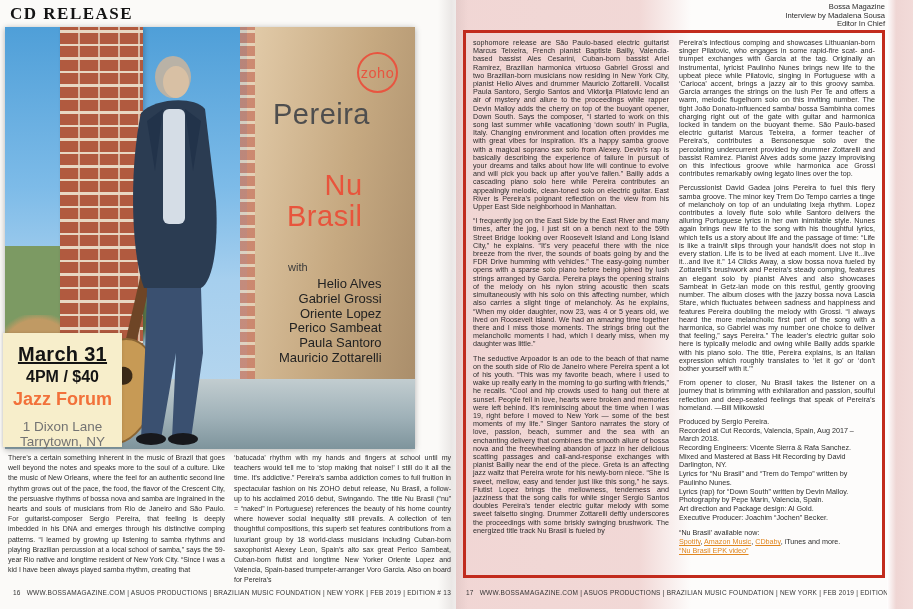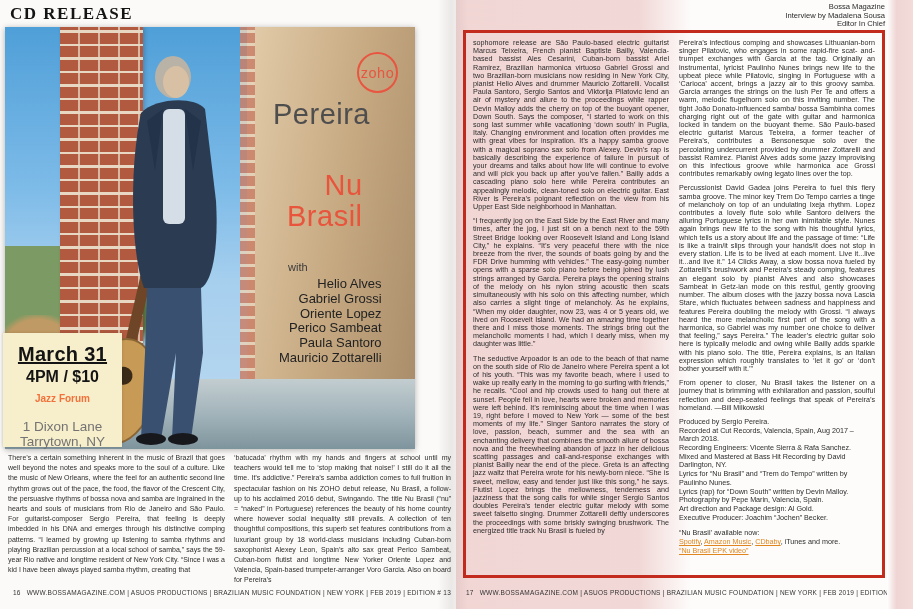--- a/index.html
+++ b/index.html
@@ -50,21 +50,21 @@
      color:#e8543c; letter-spacing:.5px; }
   .cover-title .indent { padding-left:14px; }
   .cover-with { position:absolute; left:283px; top:234px; font-size:11px; color:#3a3a3a; }
   .cover-musicians { position:absolute; left:274px; top:250px; font-size:13px;
      line-height:14.8px; color:#222; }
 
   .event-box { position:absolute; left:3px; top:333px; width:119px; height:114px; z-index:5;
      background:#f7eecb; text-align:center; padding-top:9px; box-shadow:0 0 3px rgba(0,0,0,.15); }
   .event-date  { font-size:20px; font-weight:800; color:#141414; letter-spacing:.3px; line-height:24px;text-decoration:underline; }
   .event-time  { font-size:16px; font-weight:800; color:#141414; line-height:22px; }
-  .event-venue { font-size:10px; font-weight:800; color:#f2713a; line-height:22px; }
+  .event-venue { font-size:18px; font-weight:800; color:#f2713a; line-height:22px; }
   .event-addr  { font-size:13.5px; font-weight:400; color:#737373; line-height:15px; margin-top:9px; }
 
   .lp-cols { position:absolute; left:8px; top:453px; width:443px; height:136px; display:flex;
      gap:9px; overflow:hidden; }
   .lp-cols p { flex:1; font-size:7px; line-height:10.2px; text-align:justify; color:#2e2e2e; }
 
   .page-footer { position:absolute; top:589px; font-size:6.5px; letter-spacing:.25px;
      color:#333; white-space:nowrap; z-index:3; }
   .page-footer .pnum { margin-right:6px; }
   .lp-footer { left:13px; }
@@ -150,21 +150,21 @@
         <div>Gabriel Grossi</div>
         <div>Oriente Lopez</div>
         <div>Perico Sambeat</div>
         <div>Paula Santoro</div>
         <div>Mauricio Zottarelli</div>
       </div>
     </div>
 
     <div class="event-box">
       <div class="event-date">March 31</div>
-      <div class="event-time">4PM / $10</div>
+      <div class="event-time">4PM / $40</div>
       <div class="event-venue">Jazz Forum</div>
       <div class="event-addr">
         <div>1 Dixon Lane</div>
         <div>Tarrytown, NY</div>
       </div>
     </div>
 
     <div class="lp-cols">
       <p>There’s a certain something inherent in the music of Brazil that goes well beyond the notes and speaks more to the soul of a culture. Like the music of New Orleans, where the feel for an authentic second line rhythm grows out of the pace, the food, the flavor of the Crescent City, the persuasive rhythms of bossa nova and samba are ingrained in the hearts and souls of musicians from Rio de Janeiro and São Paulo. For guitarist-composer Sergio Pereira, that feeling is deeply imbedded in his DNA and emerges through his distinctive comping patterns. “I learned by growing up listening to samba rhythms and playing Brazilian percussion at a local school of samba,” says the 59-year Rio native and longtime resident of New York City. “Since I was a kid I have been always played samba rhythm, creating that</p>
       <p>‘batucada’ rhythm with my hands and fingers at school until my teachers would tell me to ‘stop making that noise!’ I still do it all the time. It’s addictive.”  Pereira’s samba addiction comes to full fruition in spectacular fashion on his ZOHO debut release, Nu Brasil, a follow-up to his acclaimed 2016 debut, Swingando. The title Nu Brasil (“nu” = “naked” in Portuguese) references the beauty of his home country where however social inequality still prevails. A collection of ten thoughtful compositions, this superb set features contributions from a luxuriant group by 18 world-class musicians including Cuban-born saxophonist Alexey Leon, Spain’s alto sax great Perico Sambeat, Cuban-born flutist and longtime New Yorker Oriente Lopez and Valencia, Spain-based trumpeter-arranger Voro Garcia. Also on board for Pereira’s</p>

